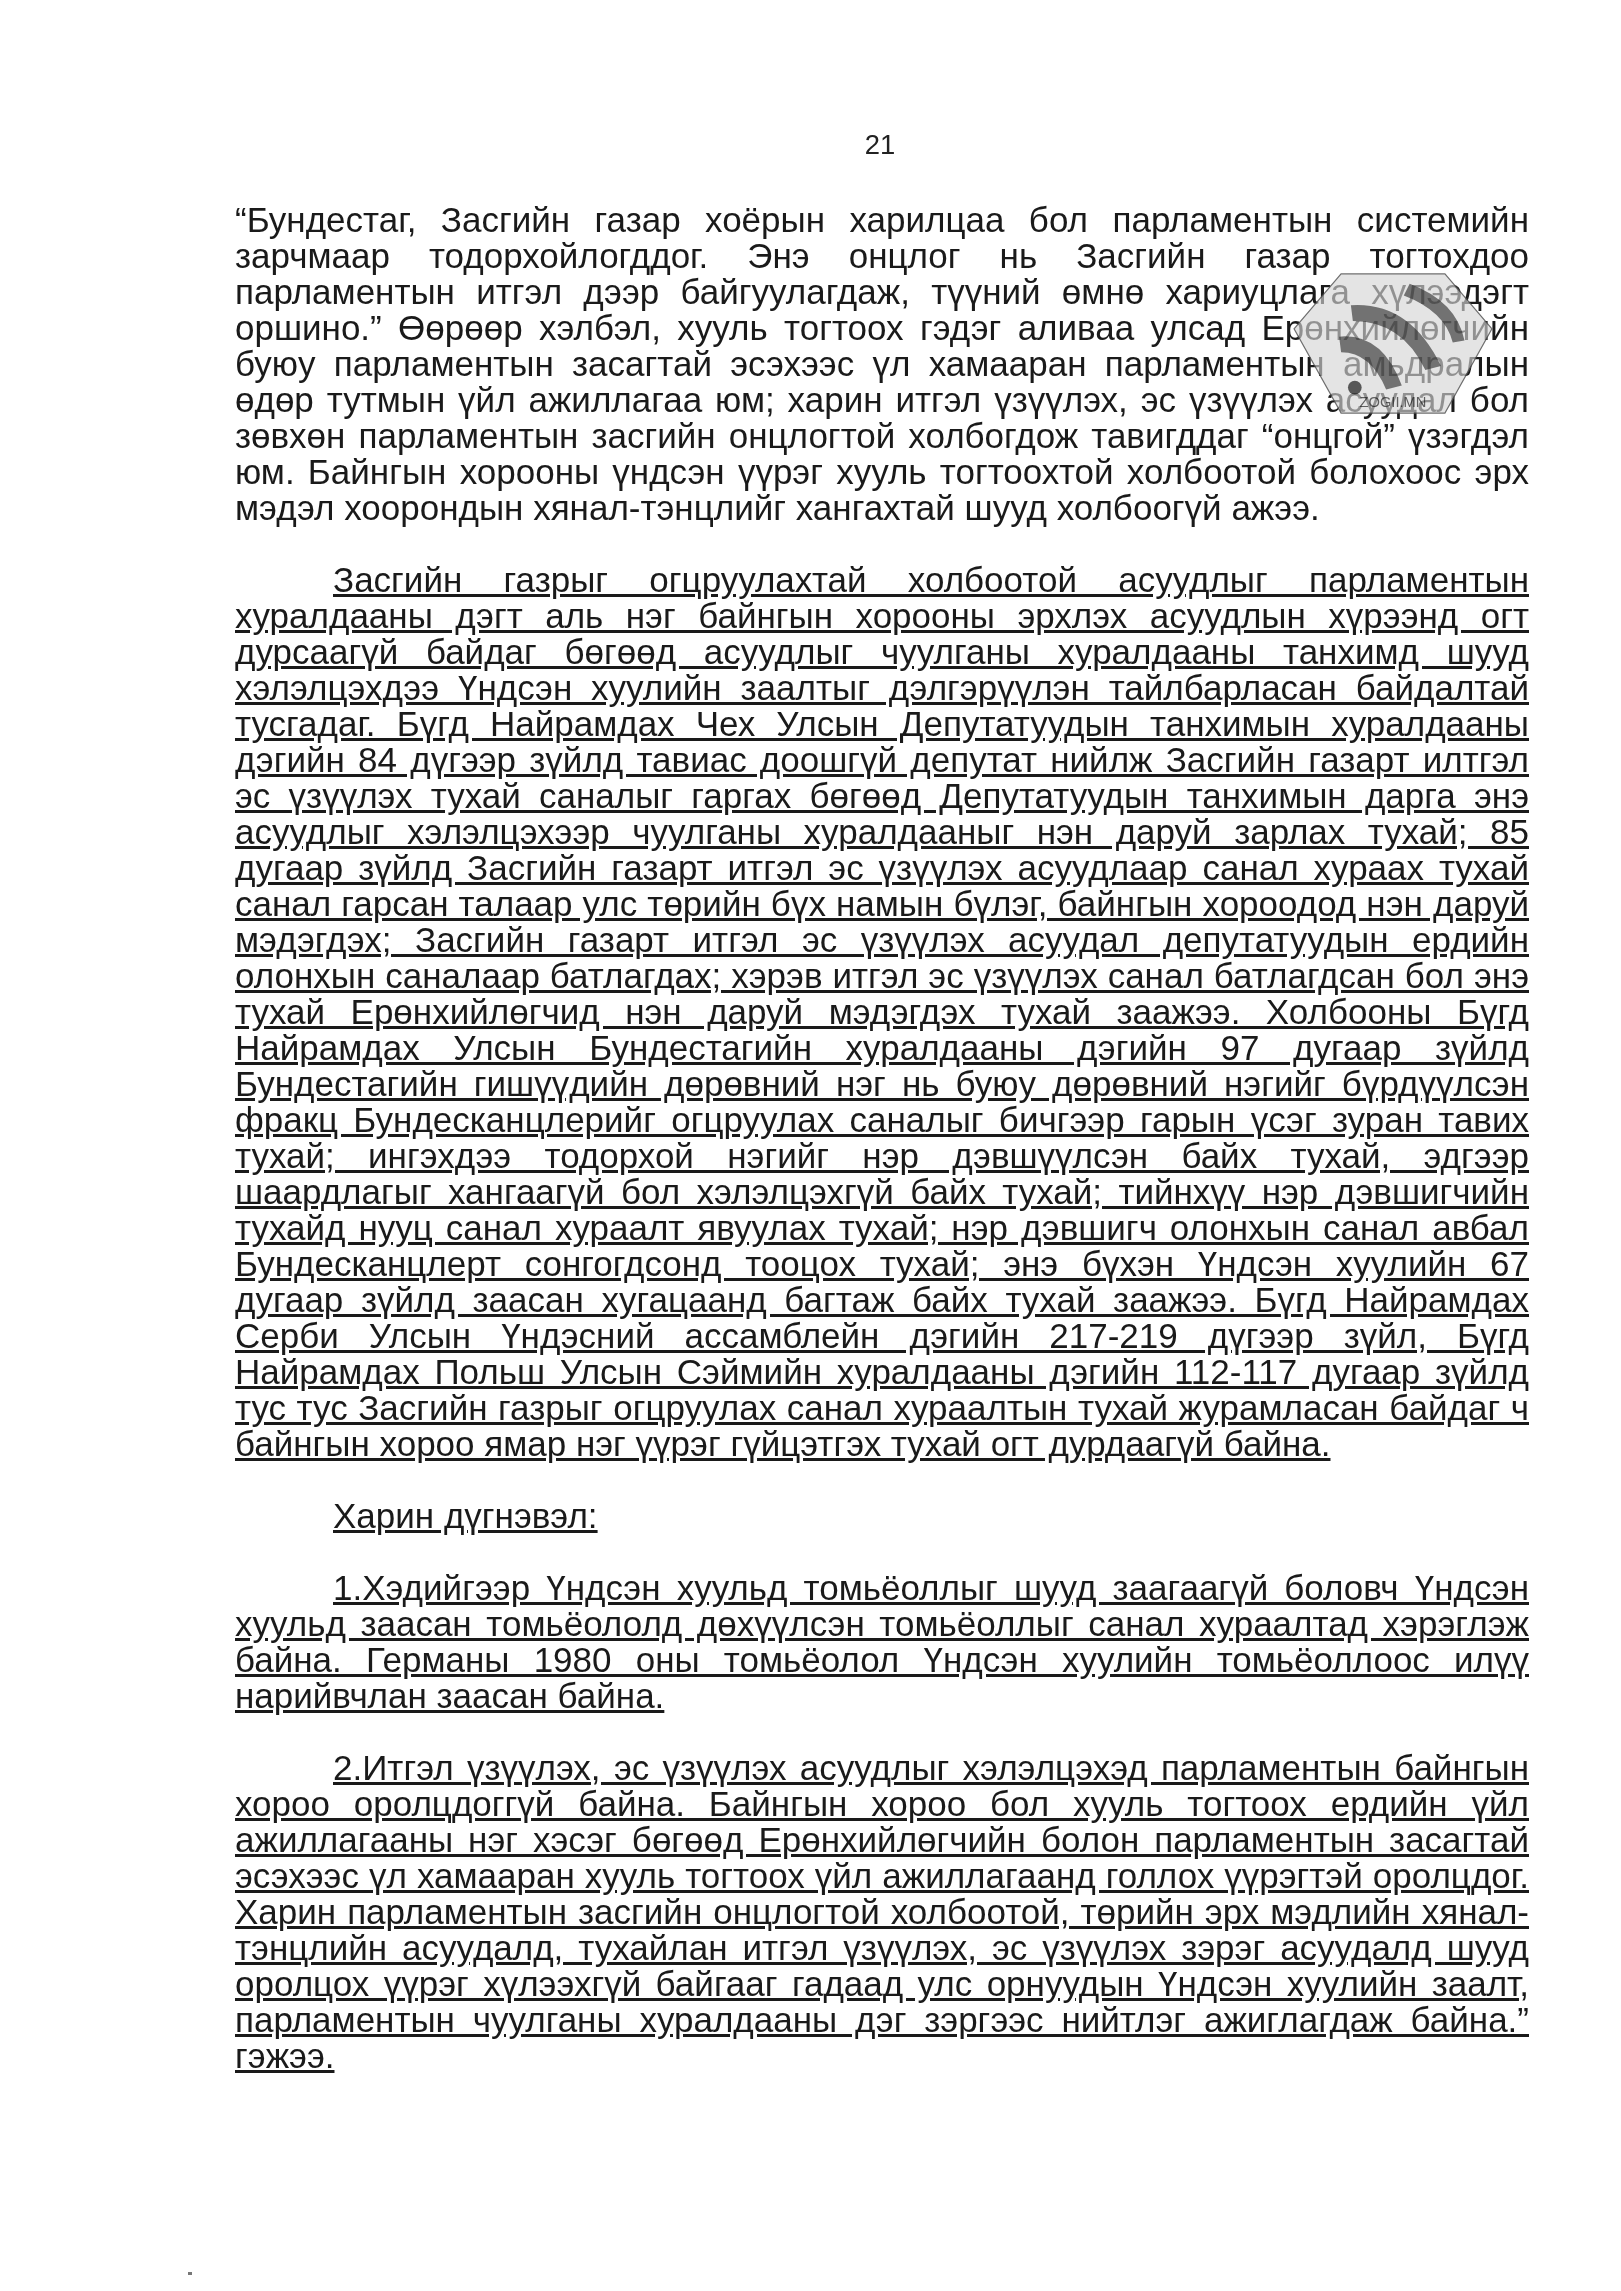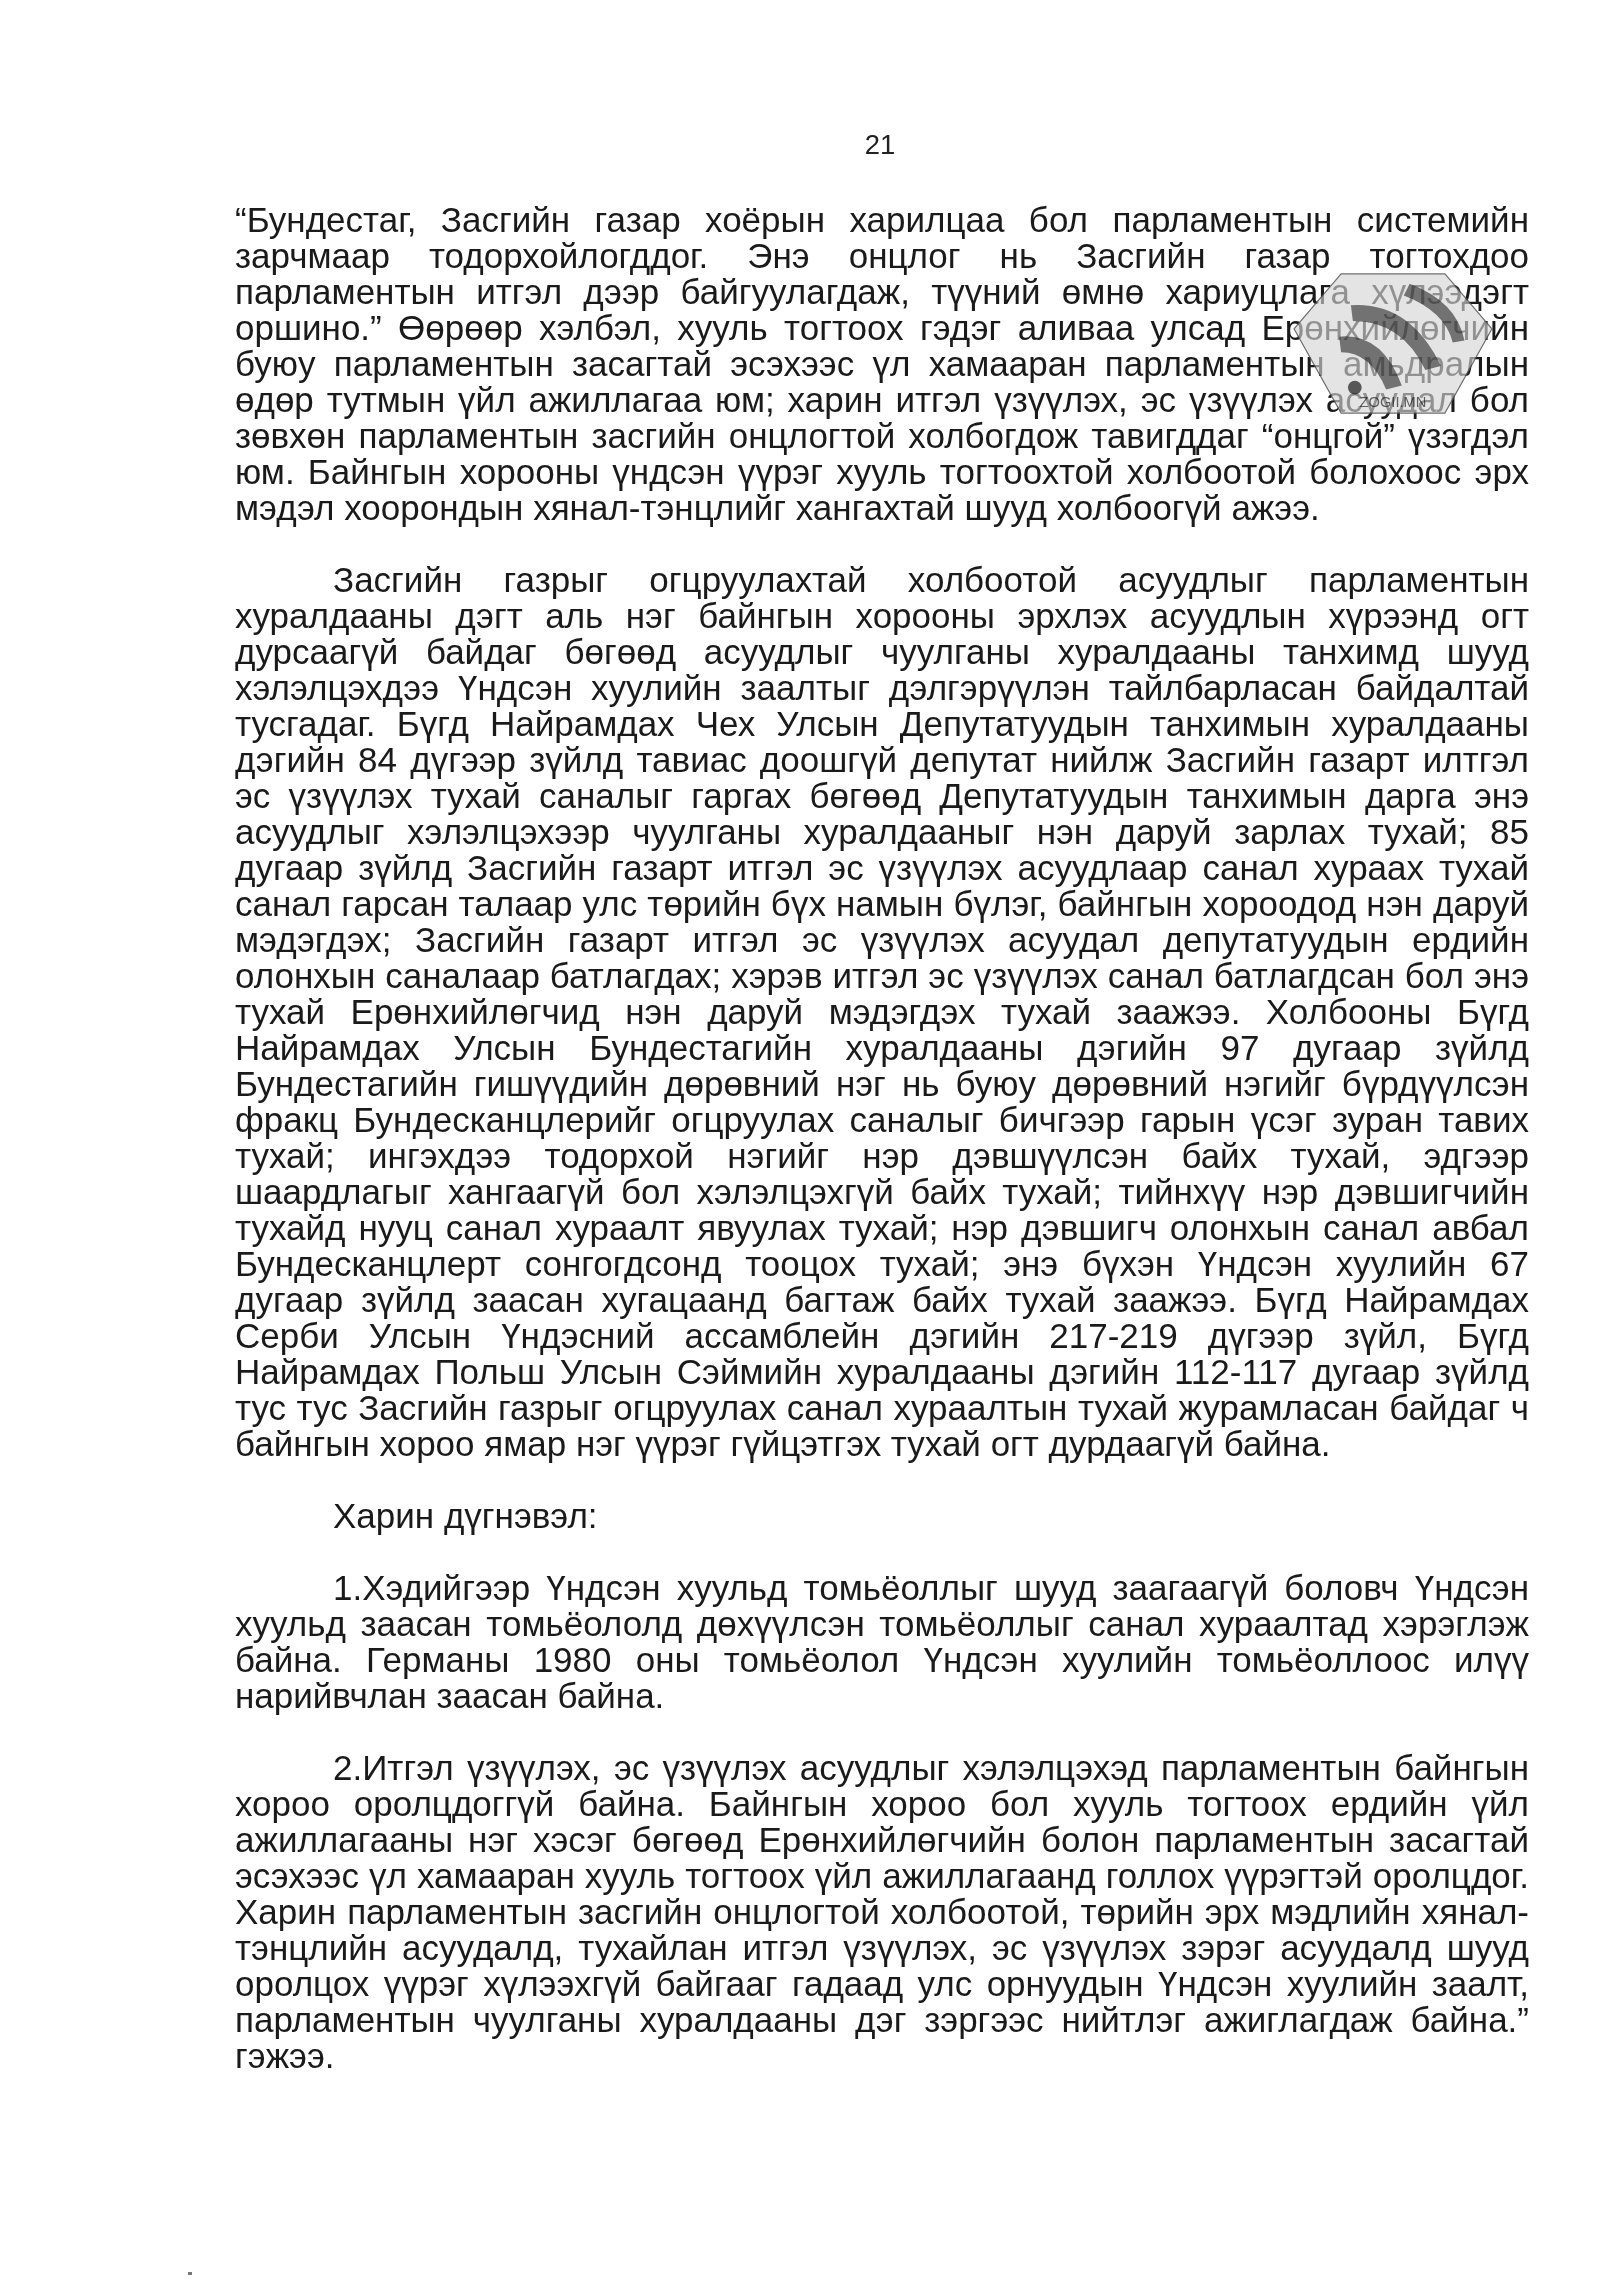--- a/index.html
+++ b/index.html
@@ -10,21 +10,21 @@
   }
   .page-number {
     position: absolute; left: 0; width: 1760px; top: 129px;
     text-align: center; font-size: 27.4px; line-height: 31px; color: #222;
   }
   .body-text {
     position: absolute; left: 235px; width: 1294px; top: 202px;
     font-size: 35px; line-height: 36px; text-align: justify;
   }
   .para { margin: 0; }
-  .para.indent { text-indent: 98px; }
+  .para.indent { text-indent: 98px; text-decoration: underline; }
   .gap { height: 36px; }
   .watermark {
     position: absolute; left: 1292px; top: 272px; width: 202px; height: 143px;
     opacity: 0.85; pointer-events: none;
   }
   .footer-dot {
     position: absolute; left: 188px; top: 2272px; width: 3.9px; height: 2.9px; background: #777;
   }
 </style>
 </head>

